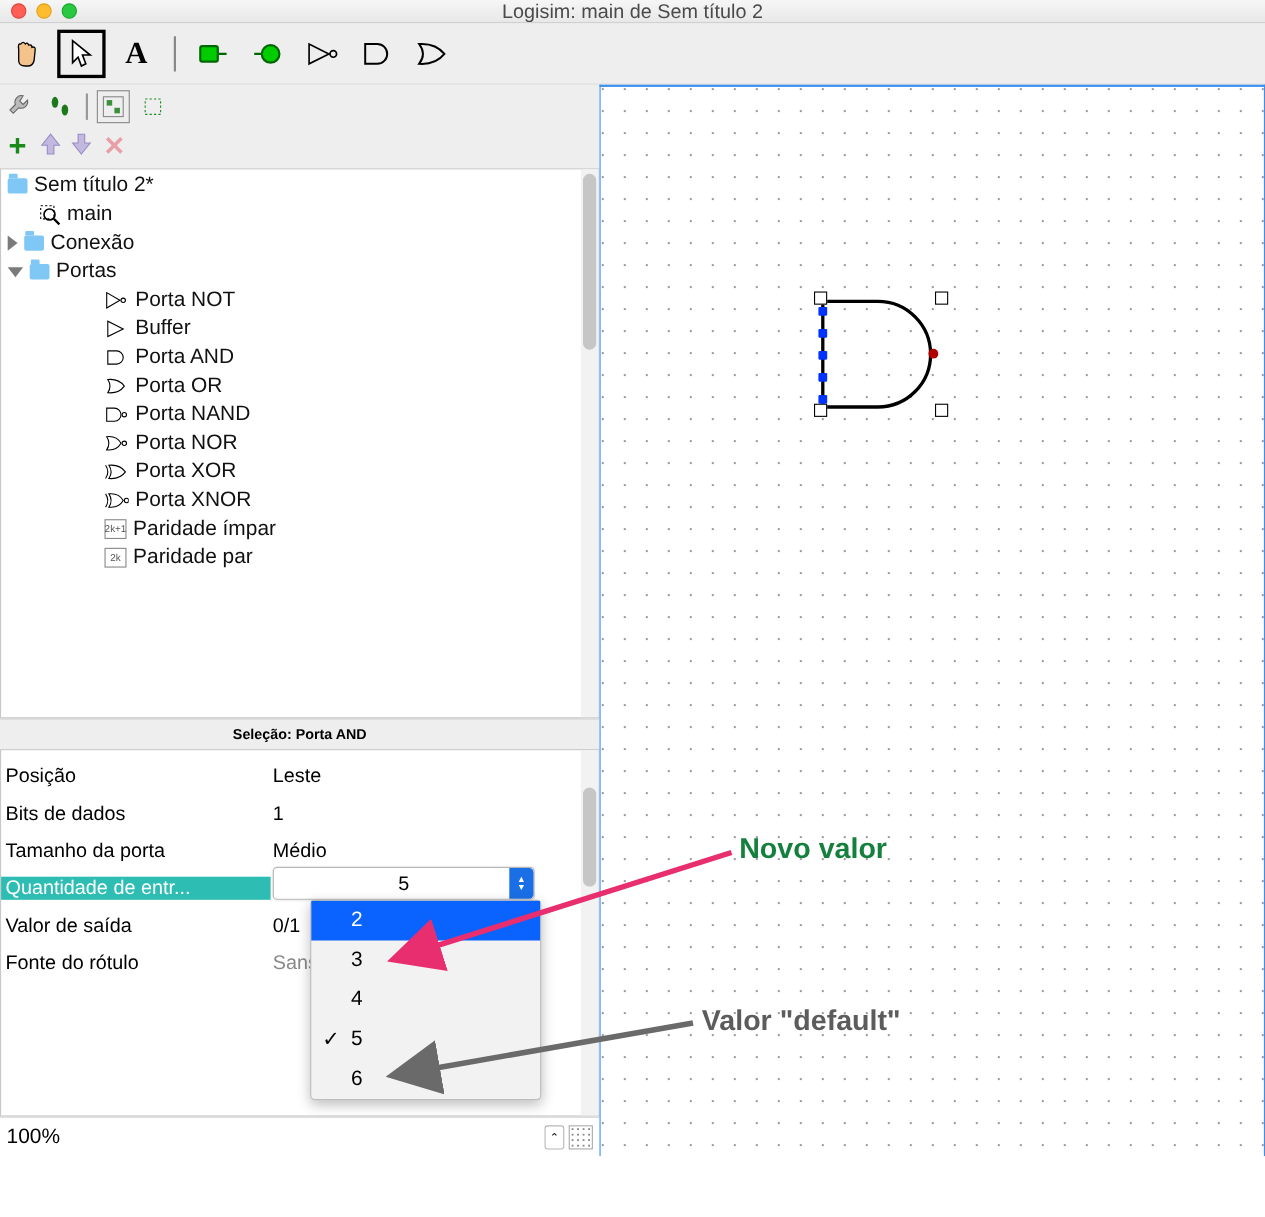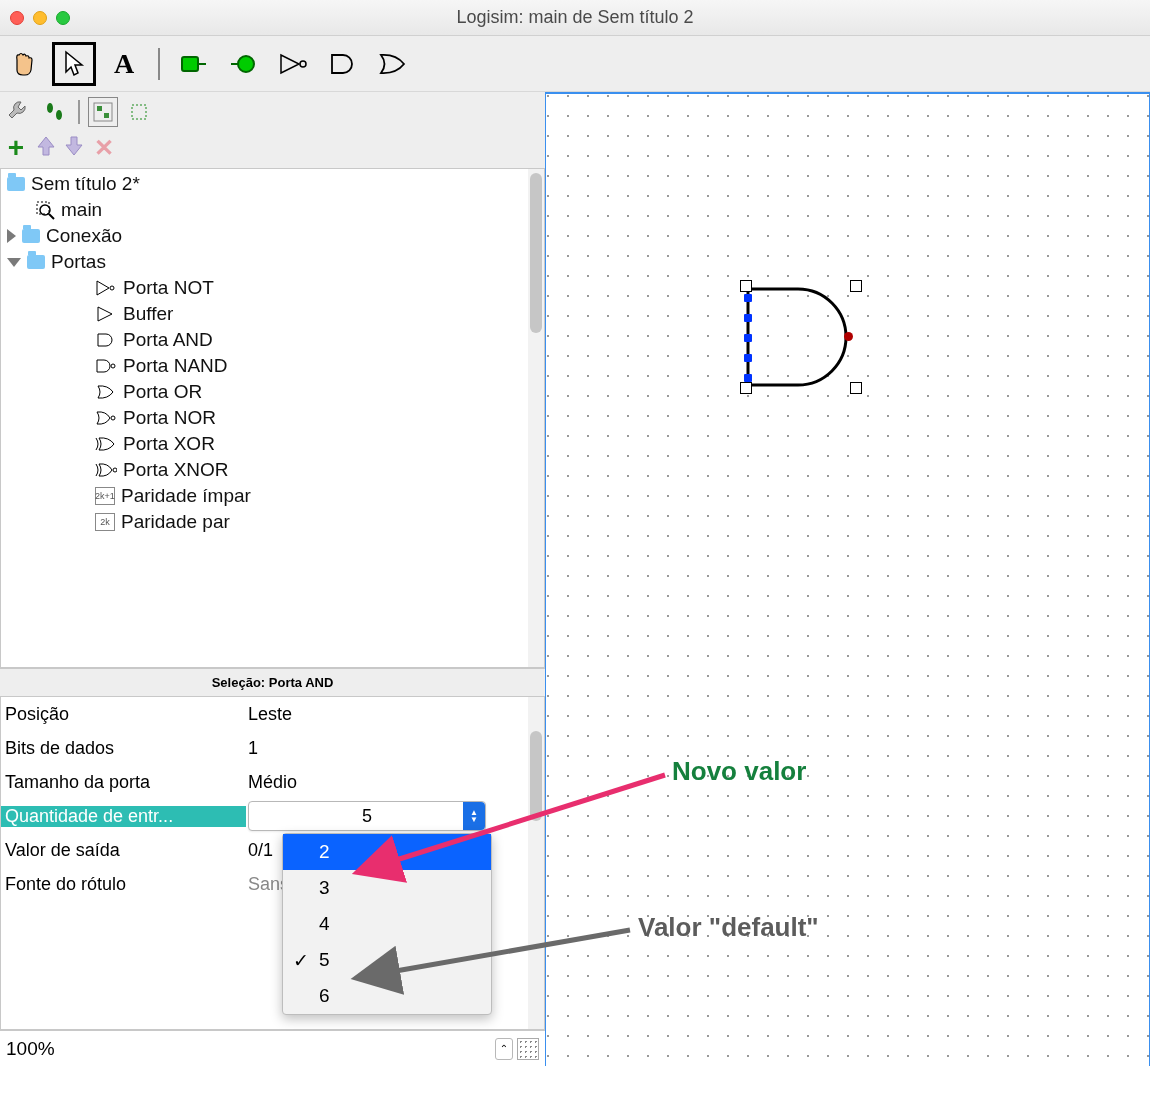--- a/index.html
+++ b/index.html
@@ -6,21 +6,21 @@
   body {
     font-family: "Helvetica Neue", Arial, sans-serif;
     font-size: 17px;
     background: #fff;
     width: 1150px;
     height: 1106px;
     overflow: hidden;
     position: relative;
   }
   .titlebar {
-    height: 36px;
+    height: 21px;
     background: linear-gradient(#f6f6f6,#e8e8e8);
     border-bottom: 1px solid #d0d0d0;
     display: flex;
     align-items: center;
     padding: 0 10px;
     position: relative;
   }
   .traffic { display:flex; gap:9px; }
   .dot { width:14px; height:14px; border-radius:50%; }
   .dot.red{background:#ff5f57;border:1px solid #e24037;}
@@ -83,21 +83,21 @@
   .parity-glyph { width:20px;height:18px;border:1px solid #888; font-size:9px; display:flex; align-items:center; justify-content:center; color:#555;}
 
   .sel-header {
     background:#eeeeee; text-align:center; font-weight:bold; font-size:13px;
     padding:6px 0; border-top:1px solid #c8c8c8;
   }
   .prop-wrap {
     flex:1; display:flex; background:#fff; border:1px solid #c8c8c8; position:relative;
   }
   .prop-table { flex:1; font-size:18px; }
-  .prop-table .prow { display:flex; height:34px; align-items:center; }
+  .prop-table .prow { display:flex; height:34px; align-items:flex-end; }
   .prop-table .pname { width:245px; padding:0 4px; }
   .prop-table .pval { flex:1; padding:0 0 0 2px; }
   .prow.active .pname { background:#2dbdb3; color:#fff; }
   .prow.active .pval { position:relative; }
   .combo {
     display:flex; align-items:center; justify-content:center;
     background:#fff; border:1px solid #b8b8b8; border-radius:4px;
     height:30px; width:238px; position:relative;
     box-shadow:0 1px 2px rgba(0,0,0,0.08);
   }
@@ -291,34 +291,34 @@
         <div class="row indent3">
           <span class="gate-glyph">
               <svg width="20" height="16">
                 <path d="M2 2 L10 2 A6 6 0 0 1 10 14 L2 14 Z" fill="none" stroke="#000"></path>
               </svg>
             </span>
           <span>Porta AND</span>
         </div>
         <div class="row indent3">
           <span class="gate-glyph">
+              <svg width="20" height="16">
+                <path d="M2 2 Q6 8 2 14 Q12 15 17 8 Q12 1 2 2 Z" fill="none" stroke="#000"></path>
+              </svg>
+            </span>
+          <span>Porta OR</span>
+        </div>
+        <div class="row indent3">
+          <span class="gate-glyph">
               <svg width="22" height="16">
                 <path d="M2 2 L9 2 A6 6 0 0 1 9 14 L2 14 Z" fill="none" stroke="#000"></path>
                 <circle cx="18" cy="8" r="2" fill="none" stroke="#000"></circle>
               </svg>
             </span>
           <span>Porta NAND</span>
-        </div>
-        <div class="row indent3">
-          <span class="gate-glyph">
-              <svg width="20" height="16">
-                <path d="M2 2 Q6 8 2 14 Q12 15 17 8 Q12 1 2 2 Z" fill="none" stroke="#000"></path>
-              </svg>
-            </span>
-          <span>Porta OR</span>
         </div>
         <div class="row indent3">
           <span class="gate-glyph">
               <svg width="22" height="16">
                 <path d="M2 2 Q6 8 2 14 Q11 15 15 8 Q11 1 2 2 Z" fill="none" stroke="#000"></path>
                 <circle cx="18" cy="8" r="2" fill="none" stroke="#000"></circle>
               </svg>
             </span>
           <span>Porta NOR</span>
         </div>

